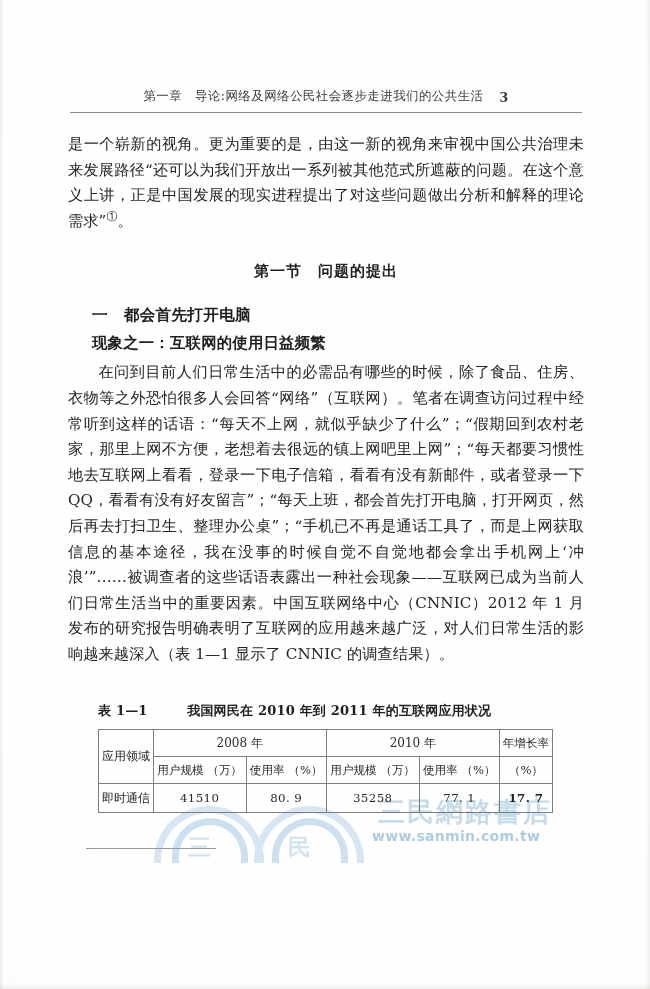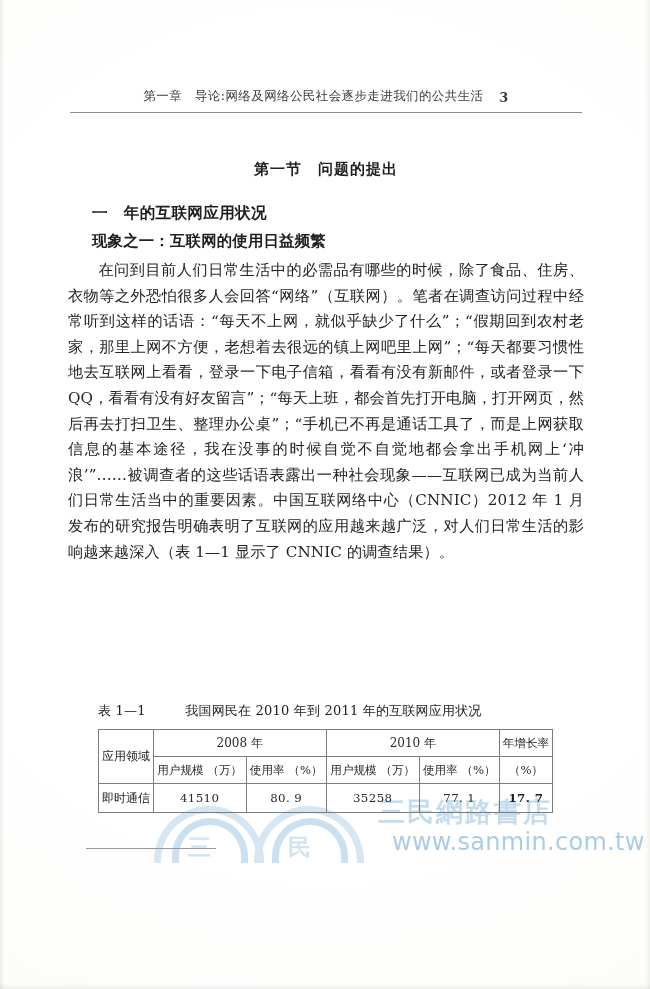--- a/index.html
+++ b/index.html
@@ -136,21 +136,21 @@
 
   
   .table-wrap {
     position: absolute;
     left: 98px;
     top: 702px;
     width: 455px;
   }
   .table-caption {
     font-size: 13px;
-    font-weight: normal;
+    font-weight: bold;
     color: #1f1f1f;
     white-space: pre;
     margin-bottom: 9px;
     letter-spacing: .2px;
   }
   table.datatab {
     border-collapse: collapse;
     width: 455px;
     font-size: 11.6px;
     color: #2a2a2a;
@@ -217,26 +217,27 @@
     left: 228px;
     top: 2px;
     font-size: 27px;
     font-weight: bold;
     letter-spacing: 2px;
     color: #bcd6ea;
     white-space: pre;
   }
   .wm-text-url {
     position: absolute;
-    left: 242px;
+    left: 222px;
     top: 36px;
     font-family: "DejaVu Sans", "Liberation Sans", sans-serif;
-    font-size: 24px;
+    font-size: 14px;
     color: #9ec4e2;
     letter-spacing: .3px;
+    font-weight: bold;
   }
   .wm-arc {
     position: absolute;
     border: 7px solid #cfe2f2;
     border-bottom: none;
     border-radius: 120px 120px 0 0;
   }
   .wm-arc.a1 { left: 4px;  top: 14px; width: 96px;  height: 50px; }
   .wm-arc.a2 { left: 22px; top: 26px; width: 62px;  height: 38px; border-color:#c3dcef; }
   .wm-arc.a3 { left: 104px; top: 14px; width: 96px; height: 50px; }
@@ -256,24 +257,25 @@
 <div class="page">
 
   <div class="runhead">
     <span class="runhead-title">第一章　导论:网络及网络公民社会逐步走进我们的公共生活</span>
     <span class="runhead-folio">3</span>
   </div>
   <div class="runhead-rule"></div>
 
   <div class="body-col">
 
+    <p class="para"><span>是一个崭新的视角。更为重要的是，由这一新的视角来审视中国公共治理未来发展路径“还可以为我们开放出一系列被其他范式所遮蔽的问题。在这个意义上讲，正是中国发展的现实进程提出了对这些问题做出分析和解释的理论需求”</span><span class="fnref">①</span><span>。</span></p>
 
     <h1 class="sec-title">第一节　问题的提出</h1>
 
-    <h2 class="sub-h1">一　年的互联网应用状况</h2>
+    <h2 class="sub-h1">一　都会首先打开电脑</h2>
 
     <h3 class="sub-h2">现象之一：互联网的使用日益频繁</h3>
 
     <p class="para indent">在问到目前人们日常生活中的必需品有哪些的时候，除了食品、住房、衣物等之外恐怕很多人会回答“网络”（互联网）。笔者在调查访问过程中经常听到这样的话语：“每天不上网，就似乎缺少了什么”；“假期回到农村老家，那里上网不方便，老想着去很远的镇上网吧里上网”；“每天都要习惯性地去互联网上看看，登录一下电子信箱，看看有没有新邮件，或者登录一下 QQ，看看有没有好友留言”；“每天上班，都会首先打开电脑，打开网页，然后再去打扫卫生、整理办公桌”；“手机已不再是通话工具了，而是上网获取信息的基本途径，我在没事的时候自觉不自觉地都会拿出手机网上‘冲浪’”……被调查者的这些话语表露出一种社会现象——互联网已成为当前人们日常生活当中的重要因素。中国互联网络中心（CNNIC）2012 年 1 月发布的研究报告明确表明了互联网的应用越来越广泛，对人们日常生活的影响越来越深入（表 1—1 显示了 CNNIC 的调查结果）。</p>
   </div>
 
   <div class="watermark">
     <div class="wm-arc a1"></div>
     <div class="wm-arc a2"></div>
     <div class="wm-arc a3"></div>

